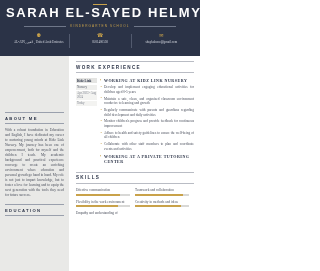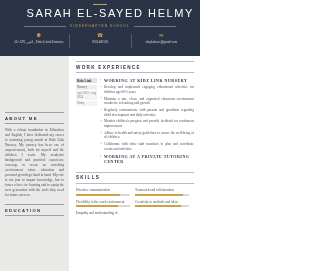--- a/index.html
+++ b/index.html
@@ -19,22 +19,22 @@
     position: relative;
   }
   .hdr-toprule {
     width: 14px; height: 1px; background: #c9a24a;
     margin: 1px auto 1px auto;
   }
   .name {
     text-align: right;
     color: #ffffff;
     font-family: "Liberation Sans", sans-serif;
-    font-size: 11px;
-    font-weight: normal;
+    font-size: 13px;
+    font-weight: bold;
     letter-spacing: 1.6px;
     line-height: 14px;
     white-space: nowrap;
   }
   .subtitle-row {
     display: flex; align-items: center; justify-content: center;
     gap: 4px; margin-top: 4px; padding: 0 18px;
   }
   .sub-rule { flex: 1; height: 1px; background: #6f7789; }
   .subtitle {

